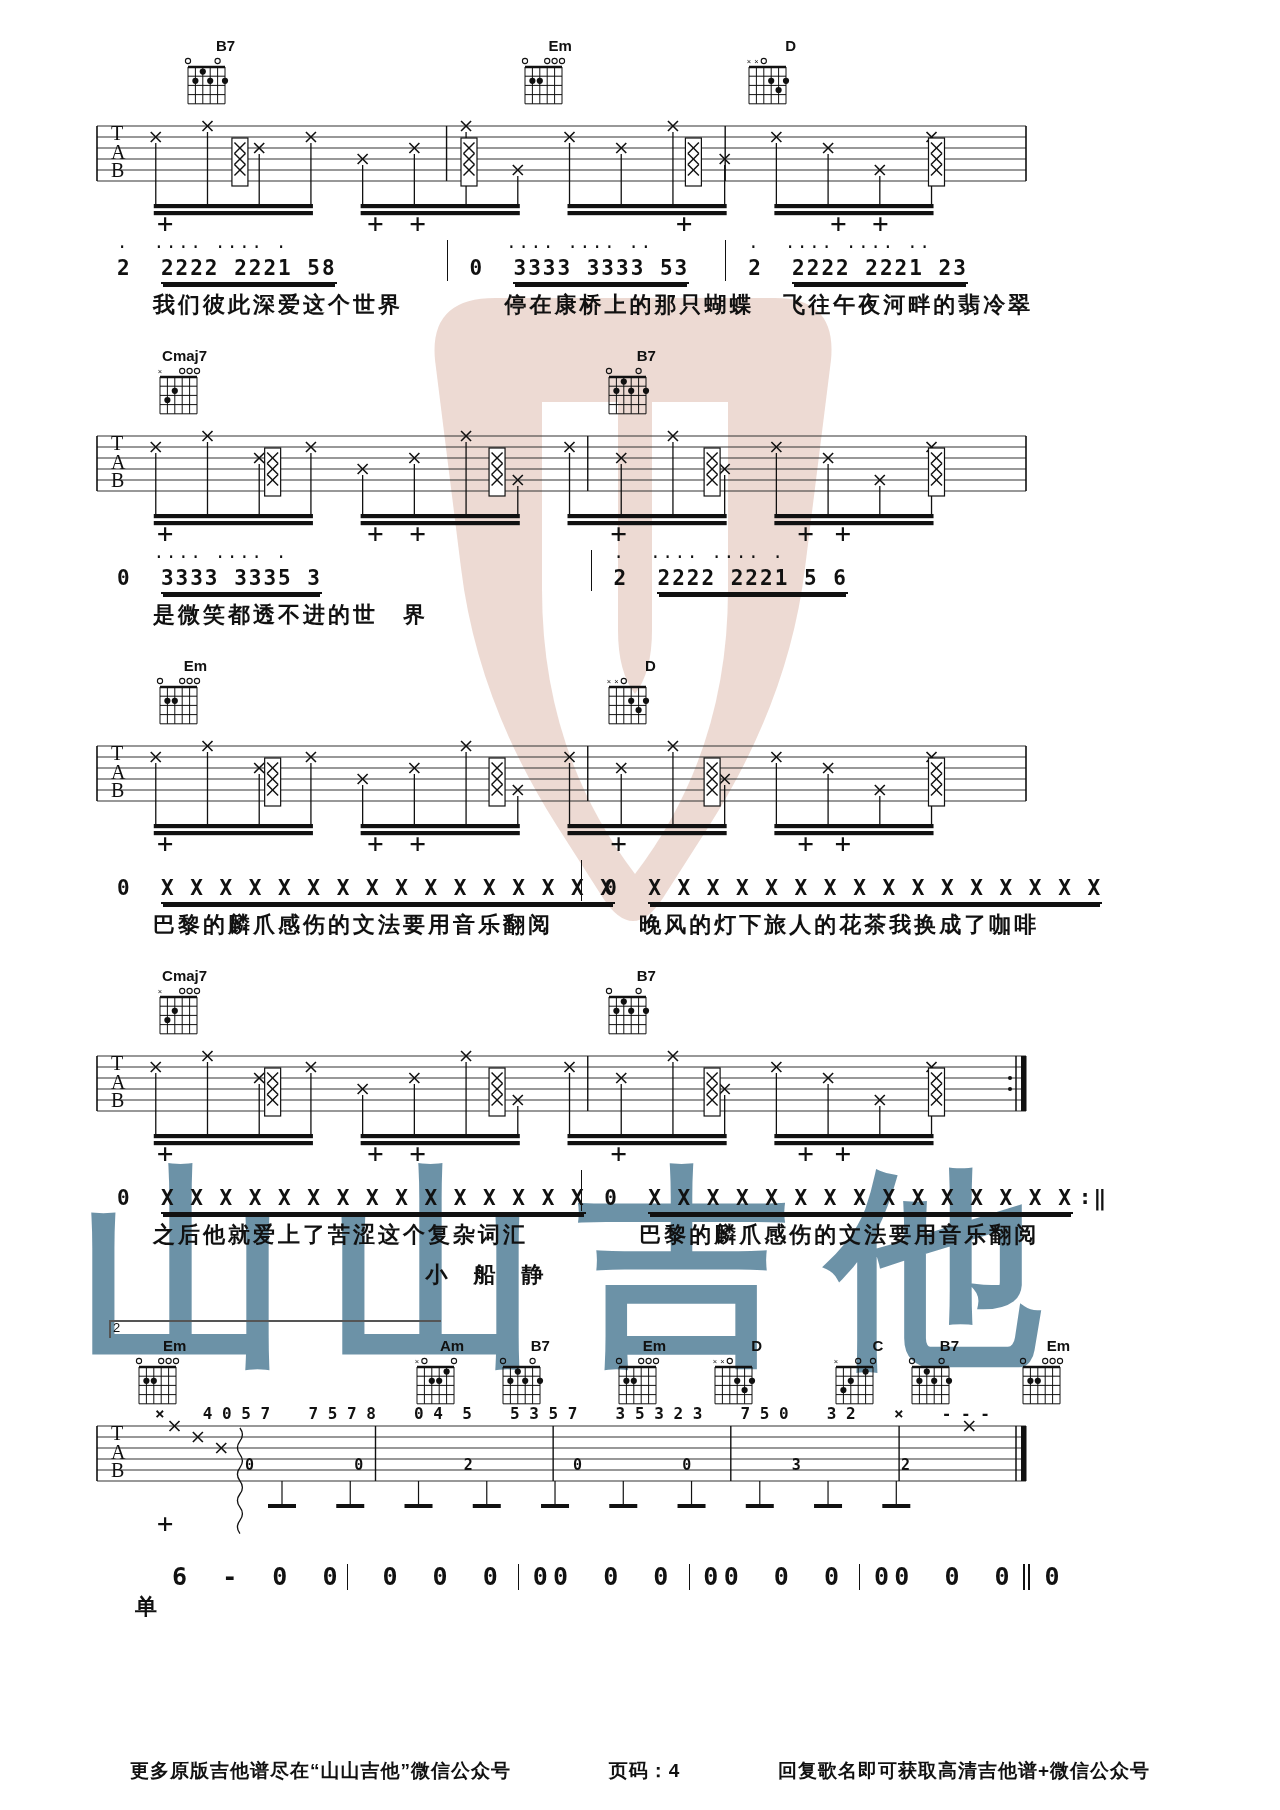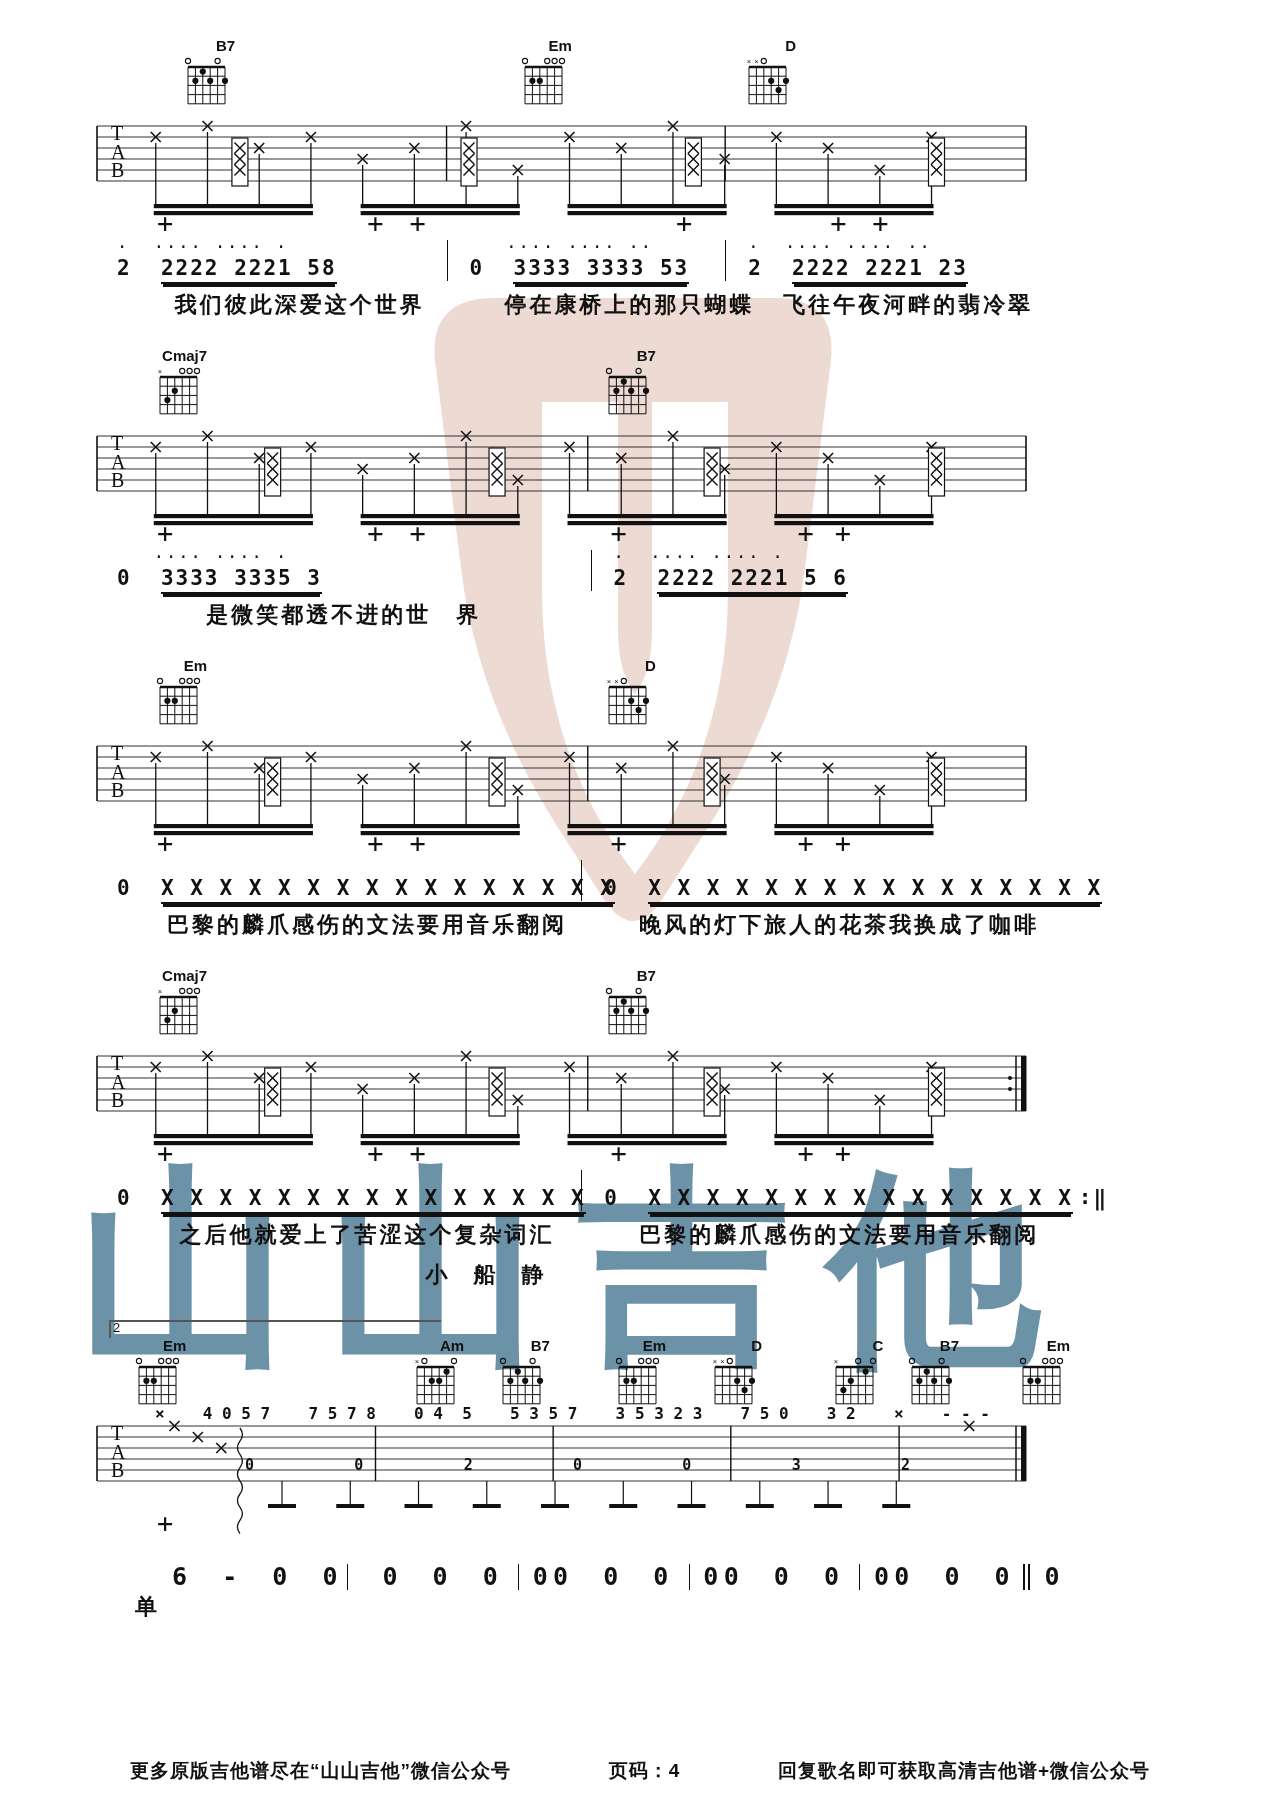--- a/index.html
+++ b/index.html
@@ -22,21 +22,21 @@
   .staff{display:block;}
   
   .melody{display:flex;margin-top:2px;font-family:"DejaVu Sans Mono",monospace;}
   .measure{box-sizing:border-box;padding-left:22px;}
   .measure + .measure{border-left:1.6px solid #111;}
   .m-dots{font-size:17px;letter-spacing:2px;height:15px;line-height:15px;white-space:pre;}
   .m-notes{font-size:21px;font-weight:bold;letter-spacing:2px;line-height:26px;white-space:pre;}
   .m-notes .head{display:inline-block;margin-right:calc(2ch + 4px);}
   .m-notes .run{border-bottom:2px solid #111;box-shadow:0 5px 0 -2px #111;padding-bottom:2px;}
   .m-notes .endsign{margin-left:6px;font-weight:bold;}
-  .lyrics{display:flex;margin-top:9px;text-align:center;}
+  .lyrics{display:flex;margin-top:9px;}
   .lyric{box-sizing:border-box;padding-left:58px;font-size:22px;letter-spacing:3px;
          white-space:pre;font-weight:bold;}
   .extra-lyric{width:935px;text-align:center;padding-right:130px;box-sizing:border-box;
                font-size:22px;letter-spacing:26px;font-weight:bold;margin-top:10px;}
   
   .volta{position:relative;height:16px;width:330px;border-top:2px solid #555;
          border-left:2px solid #555;margin-left:14px;margin-bottom:2px;}
   .volta span{position:absolute;left:2px;top:-2px;font-size:13px;background:#fff0;}
   .tab-upper{position:absolute;top:-6px;left:60px;right:40px;display:flex;
              justify-content:space-between;font-family:"DejaVu Sans Mono",monospace;

